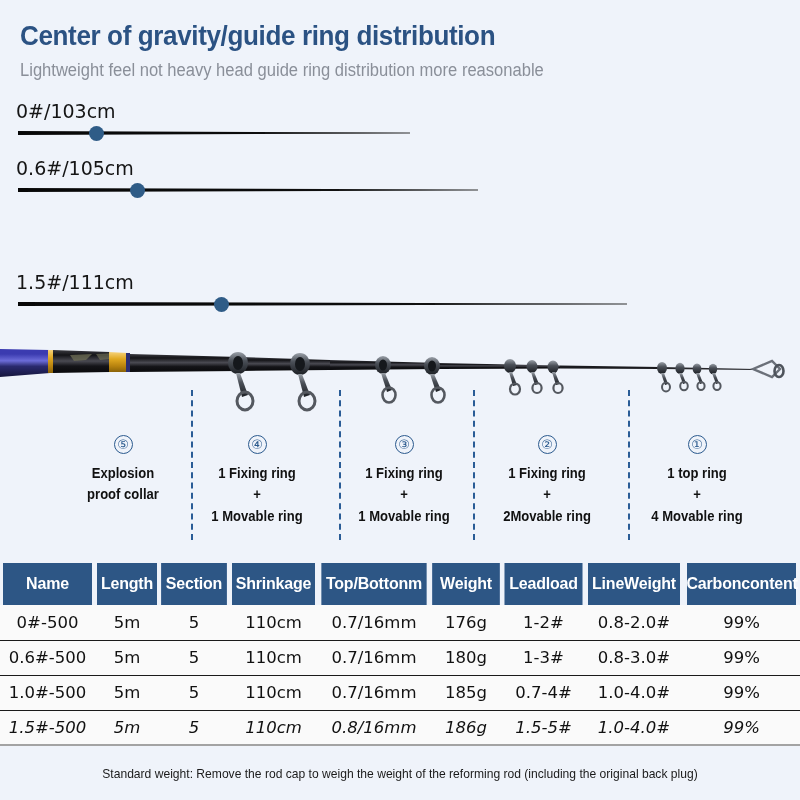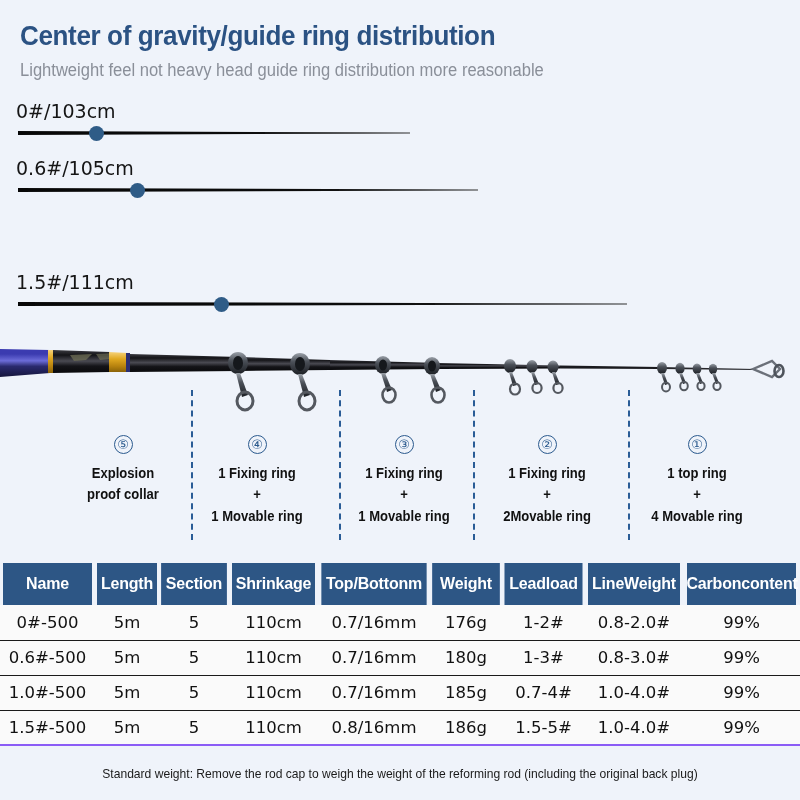--- a/index.html
+++ b/index.html
@@ -149,21 +149,21 @@
     color: #111;
     font-size: 16.5px;
     height: 35px;
     text-align: center;
     border-bottom: 1.6px solid #1a1a1a;
     font-family: "DejaVu Sans", sans-serif;
     white-space: nowrap;
     margin-top: 10px;
   }
 
-  #spec-table tbody tr:last-child td { border-bottom: 2px solid #8b5cf6; }
+  #spec-table tbody tr:last-child td { border-bottom: 2px solid #a3a3a3; font-style: italic; }
 
   #table-footnote {
     position: absolute;
     left: 0; top: 766px;
     width: 800px;
     text-align: center;
     font-size: 13px;
     color: #1b1b1b;
     transform: scaleX(0.93);
     white-space: nowrap;

